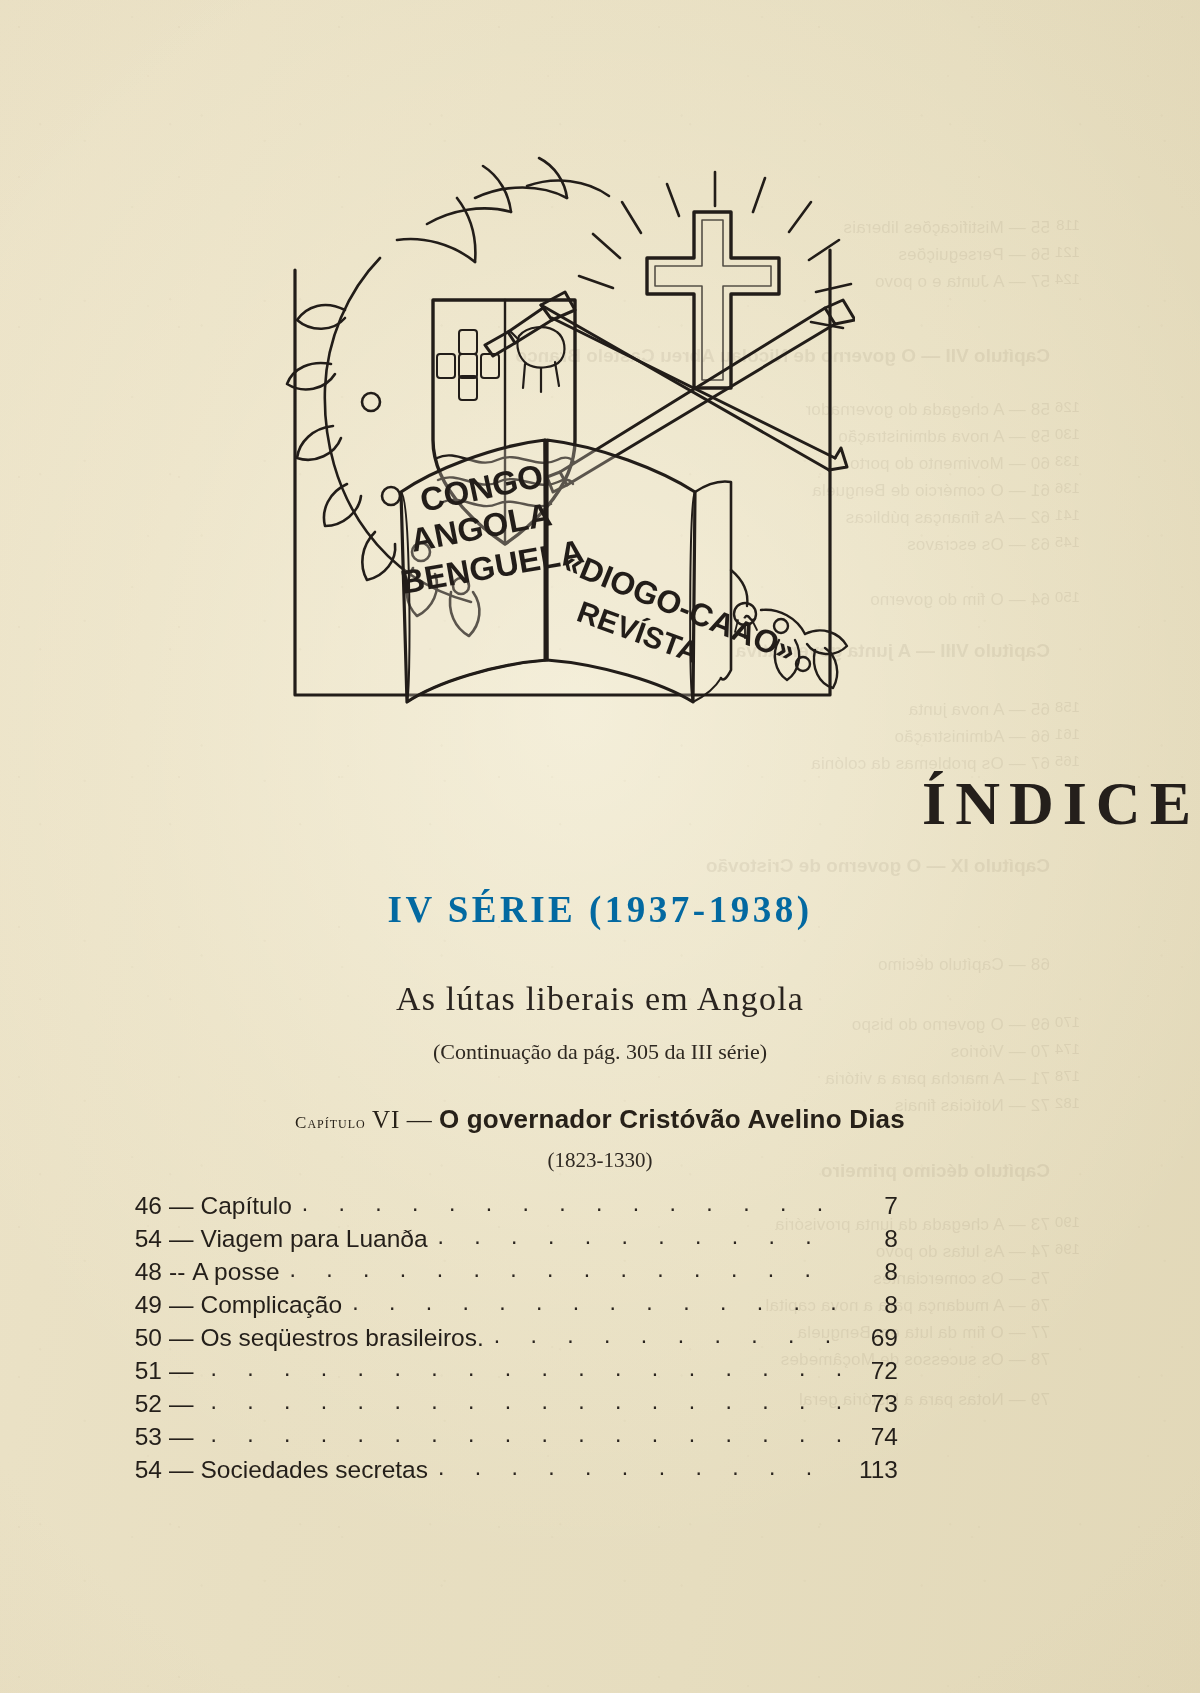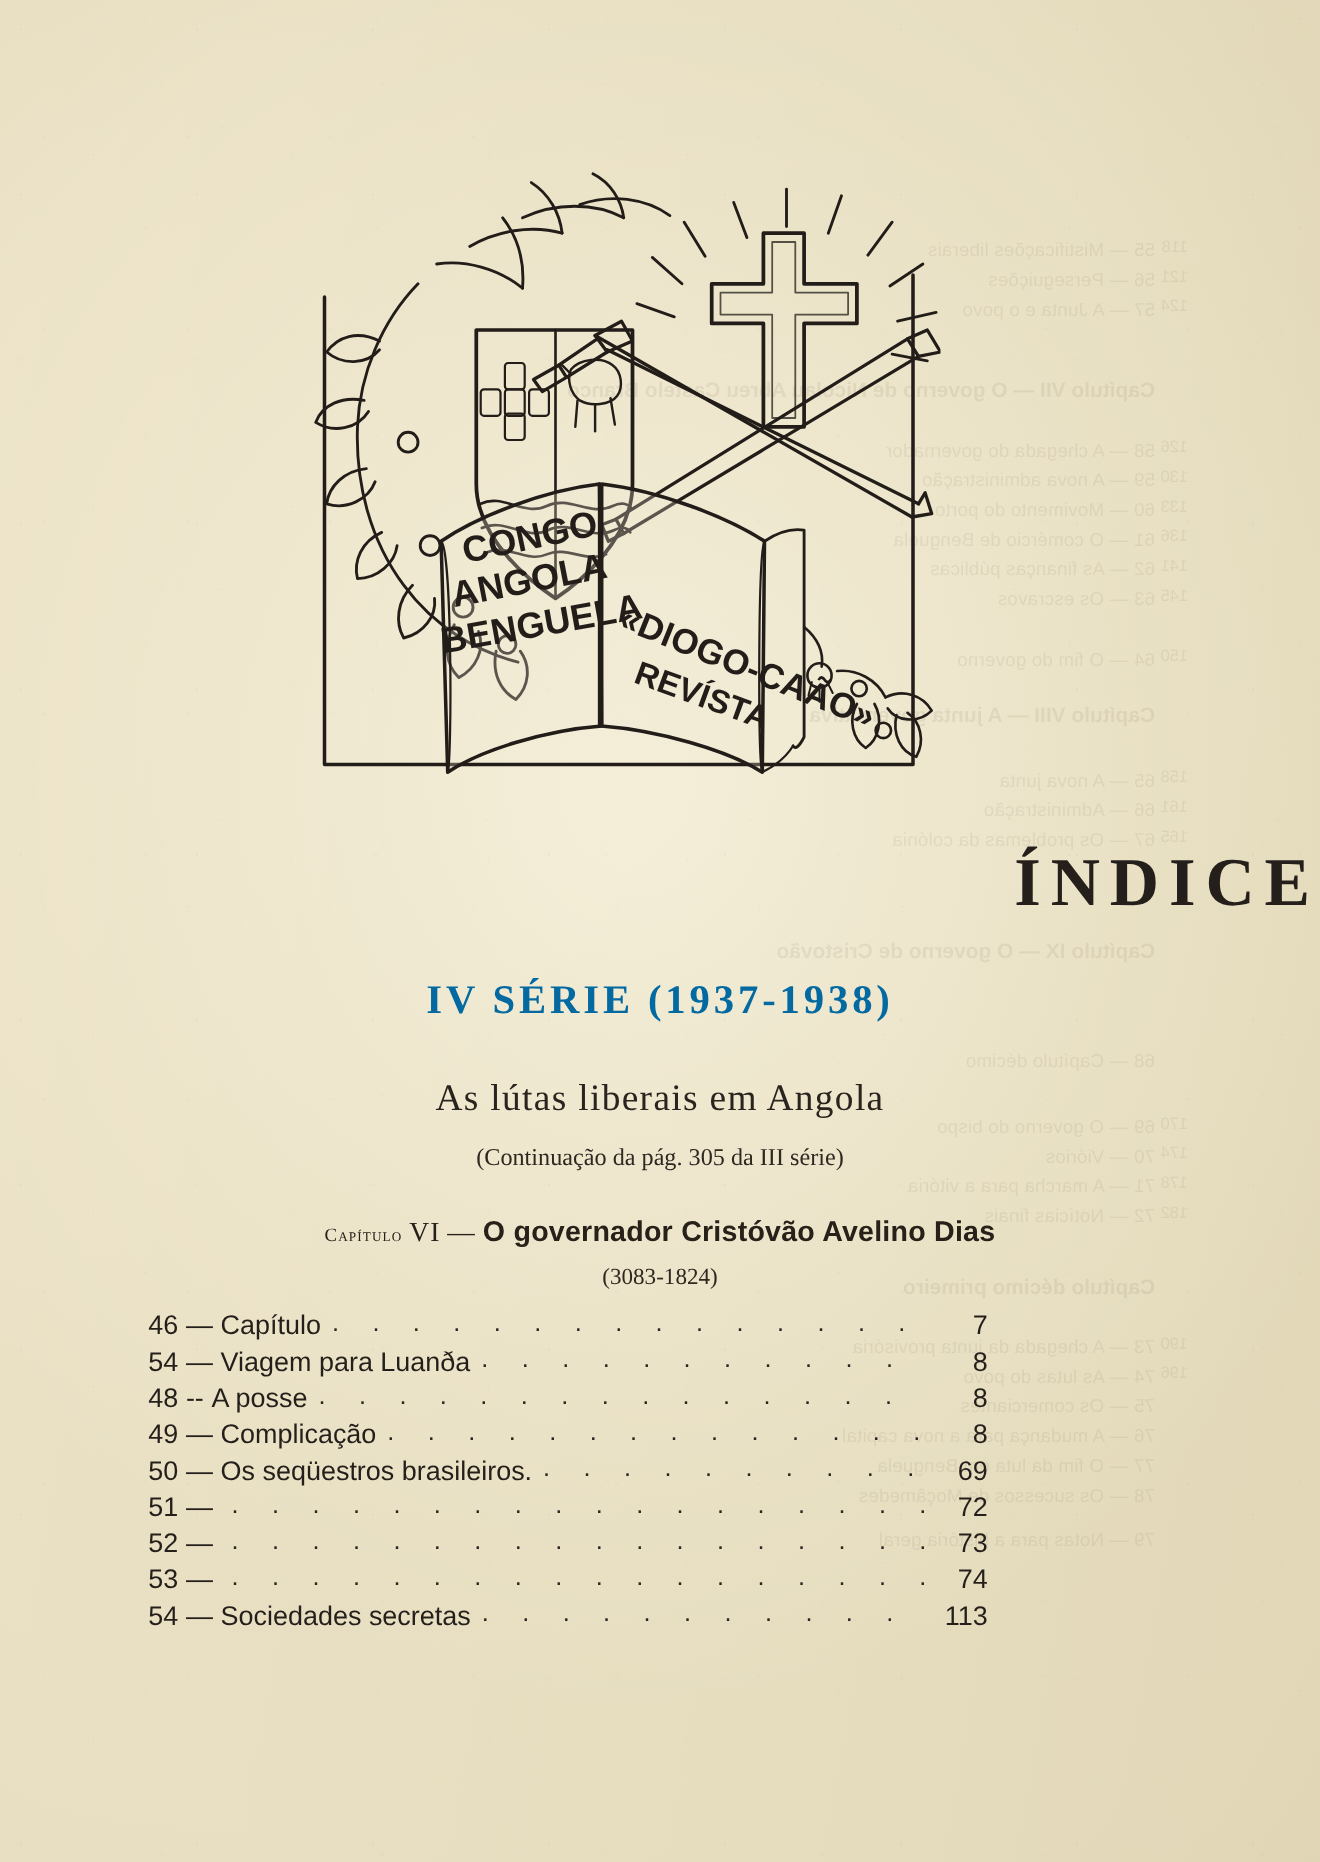--- a/index.html
+++ b/index.html
@@ -400,21 +400,21 @@
   <div class="title-serie">IV  SÉRIE  (1937-1938)</div>
   <div class="title-work">As lútas liberais em Angola</div>
   <div class="title-cont">(Continuação da pág. 305 da III série)</div>
 
   <div class="chapter-line">
     <span class="cap-word">Capítulo</span>
     <span class="cap-num">VI</span>
     <span class="cap-num">—</span>
     <span class="cap-title">O governador Cristóvão Avelino Dias</span>
   </div>
-  <div class="chapter-years">(3083-1824)</div>
+  <div class="chapter-years">(1823-1330)</div>
 
   <div class="toc" id="toc-list">
       <div class="toc-row">
         <span class="toc-num">46</span>
         <span class="toc-dash">—</span>
         <span class="toc-label">Capítulo</span>
         <span class="toc-leader">. . . . . . . . . . . . . . . . . . . . . . . . . . . . . .</span>
         <span class="toc-page">7</span>
       </div>
       <div class="toc-row">

